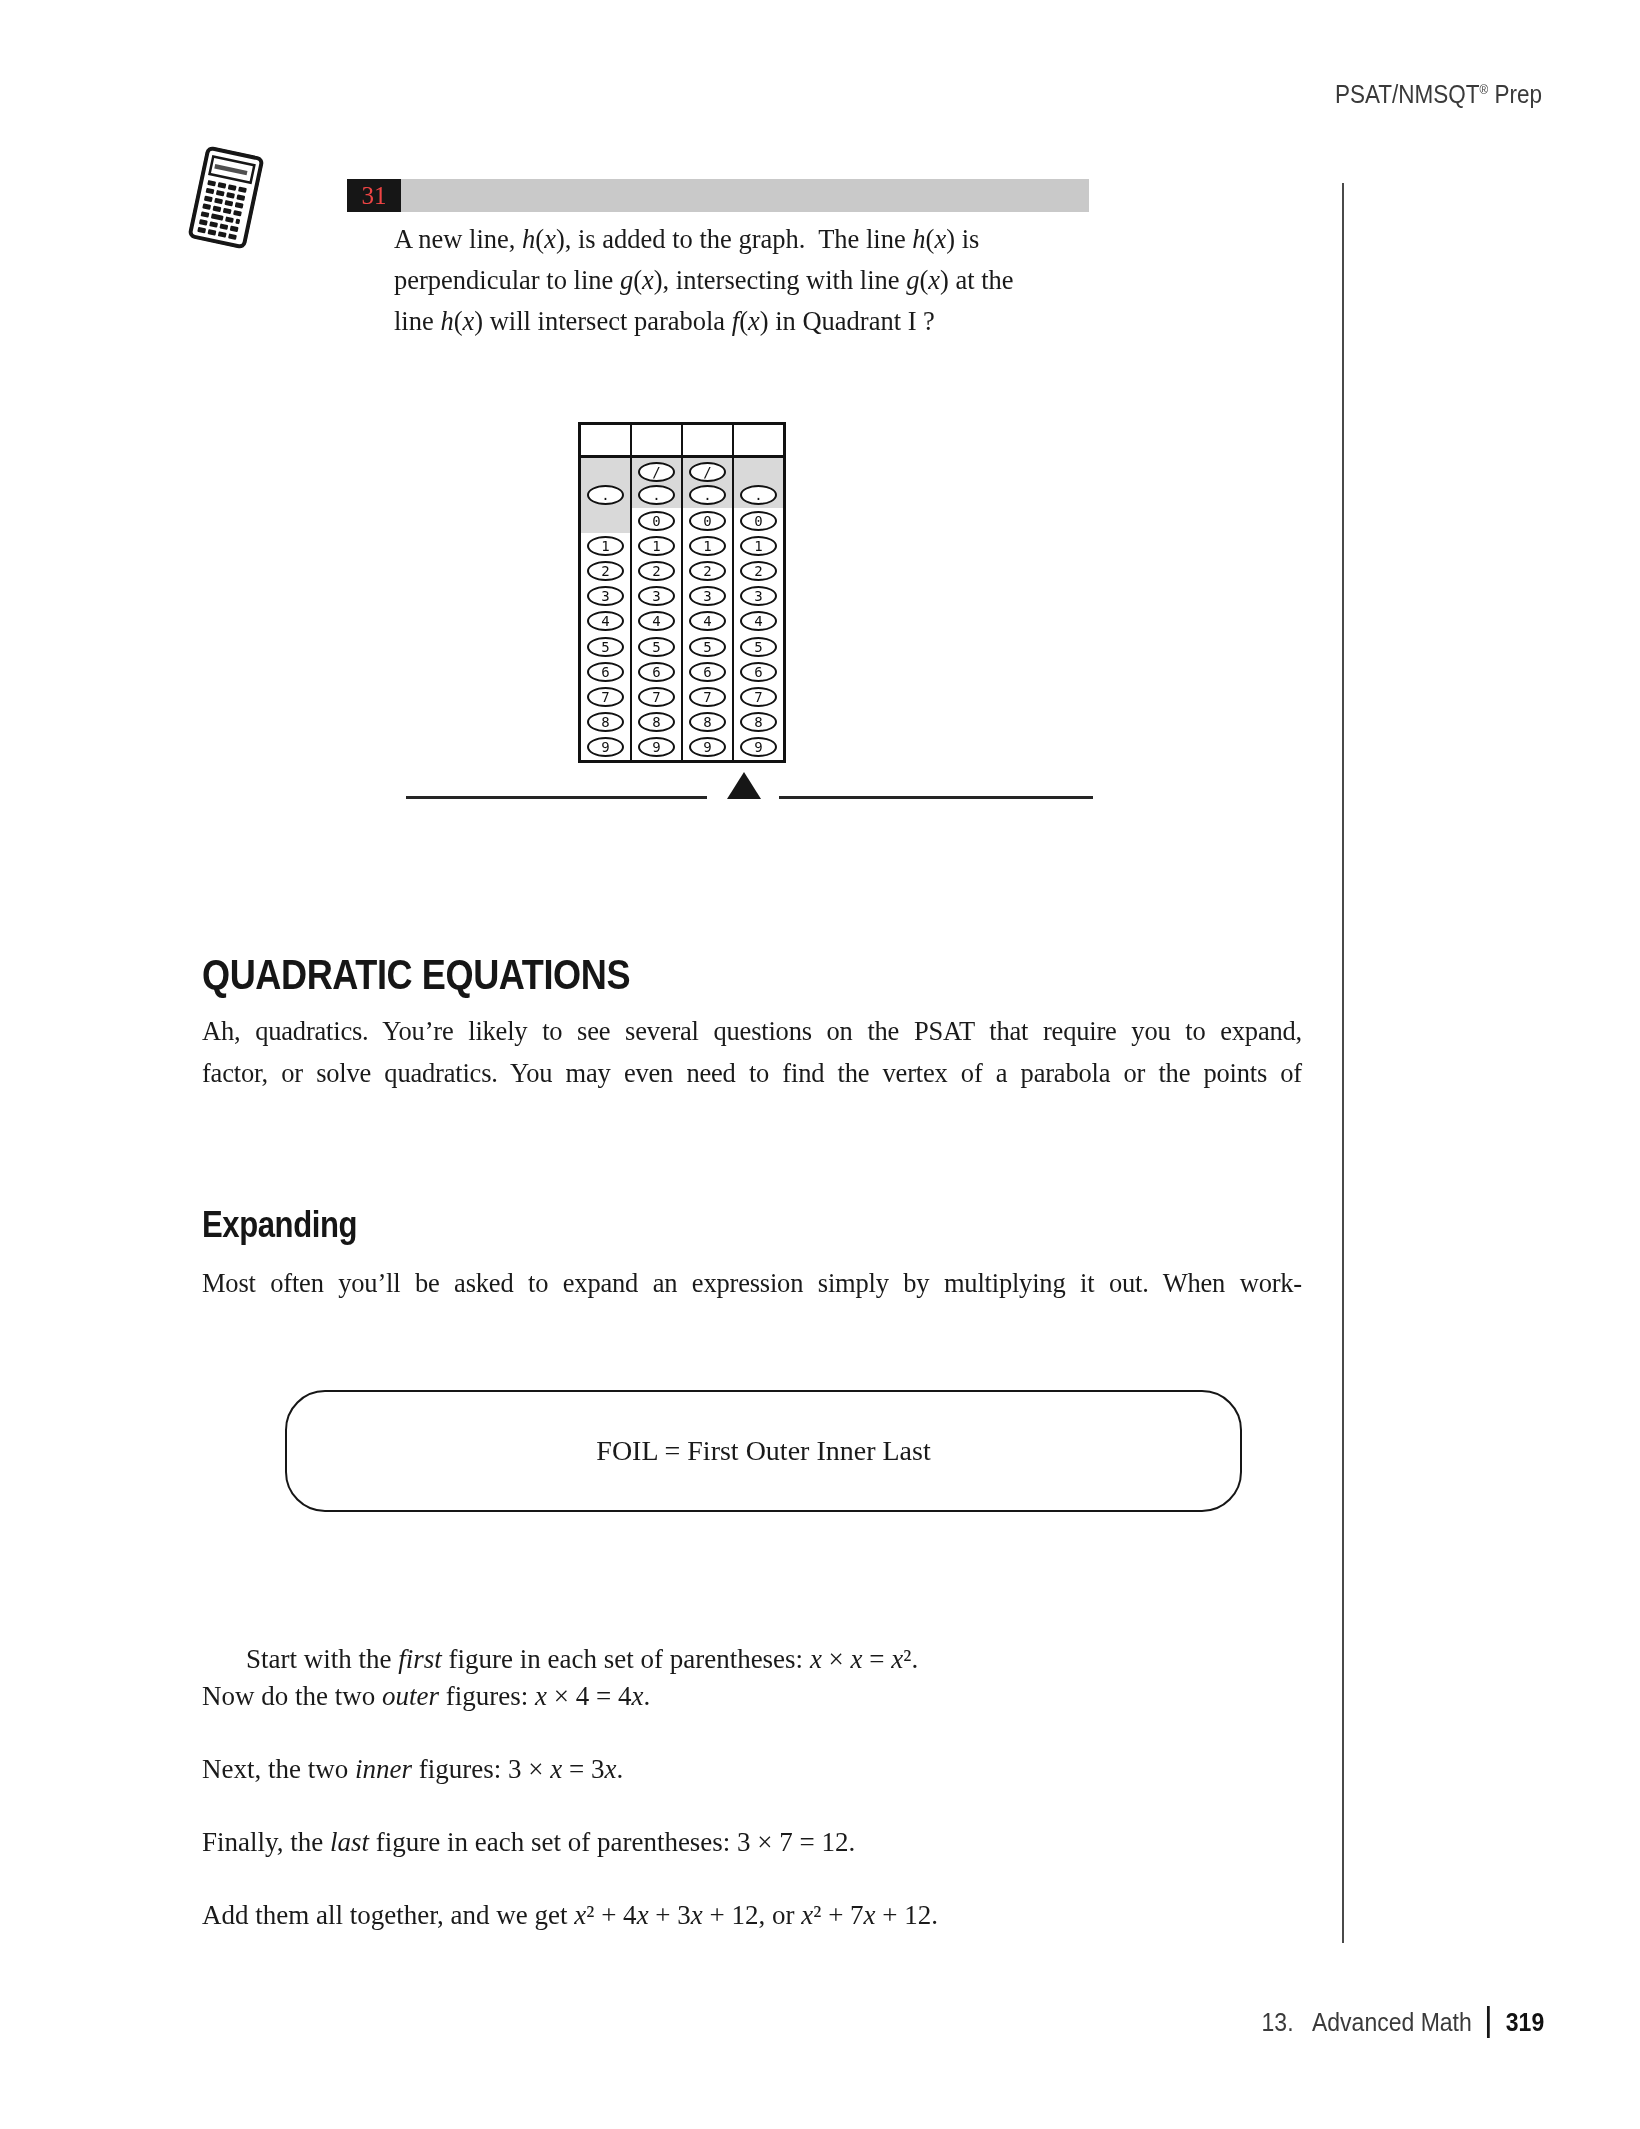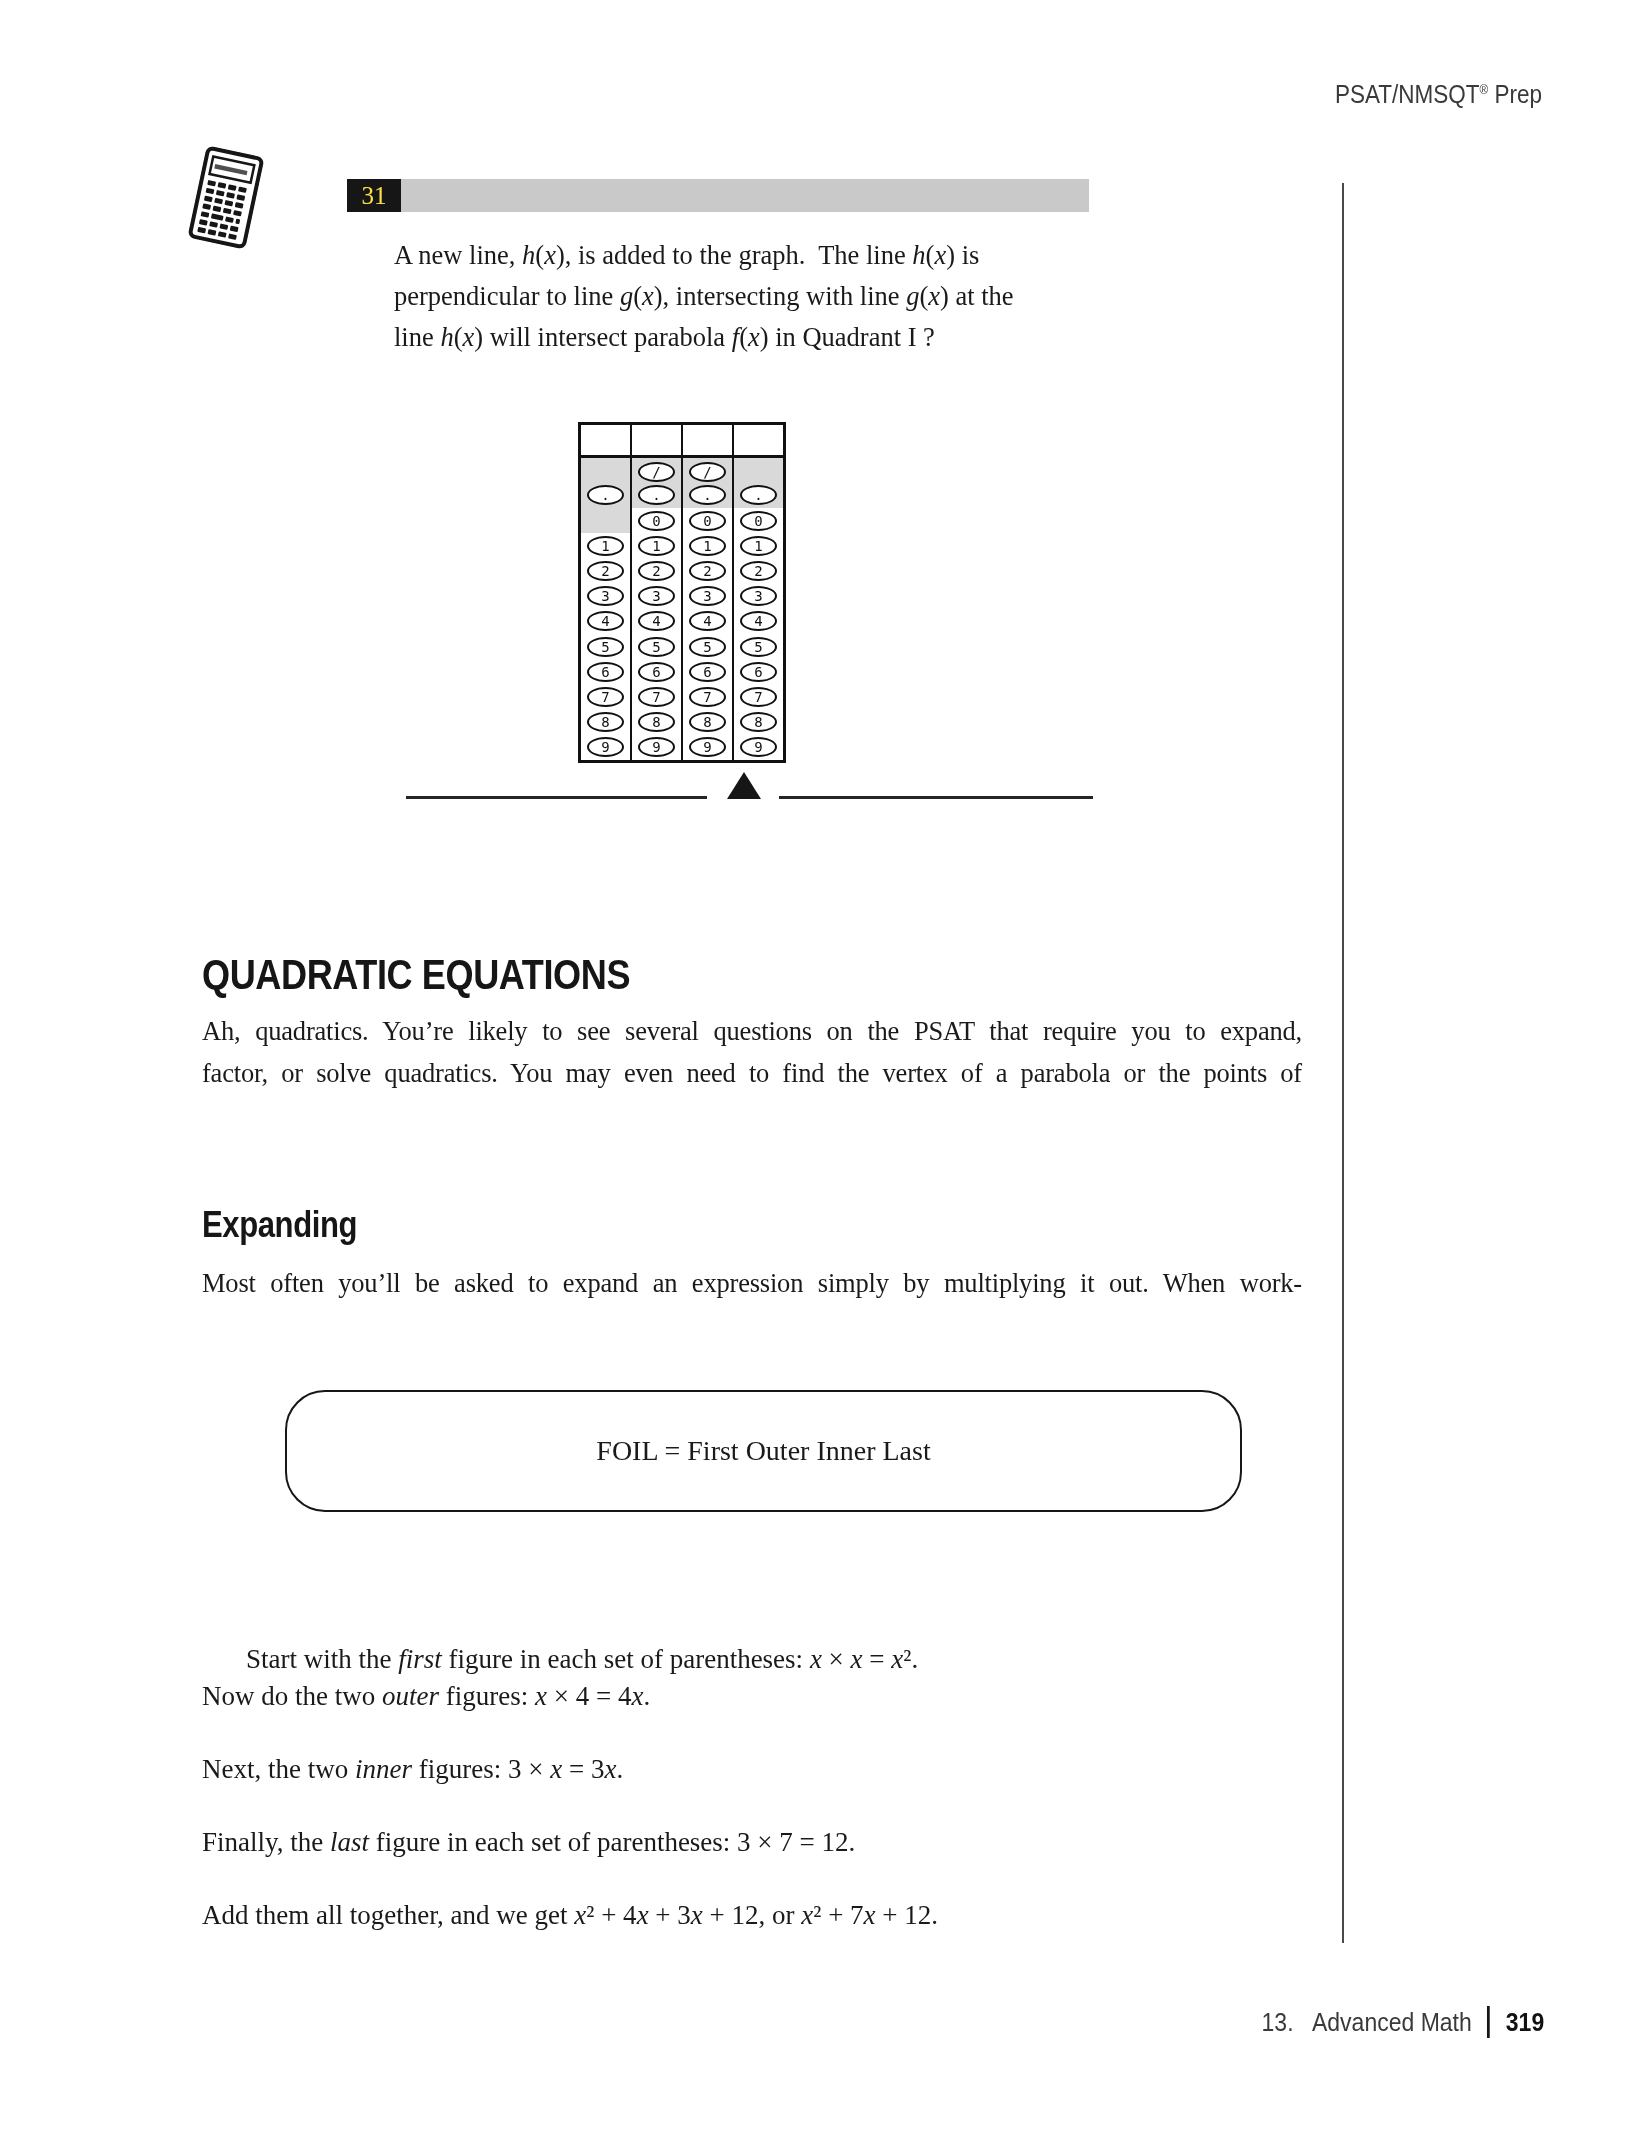--- a/index.html
+++ b/index.html
@@ -17,25 +17,25 @@
           transform:scaleX(.92);transform-origin:100% 50%;white-space:nowrap;}
   .footer .chap{margin-right:20px;}
   .footer .fbar{width:3px;height:32px;background:#161616;margin:0 17px;}
   .footer .pg{font-weight:bold;color:#111;}
 
   
   .calc{position:absolute;left:196px;top:150px;width:60px;height:95px;transform:rotate(12deg);}
 
   
   .qnum-box{position:absolute;left:347px;top:179px;width:54px;height:33px;background:#161616;
-            color:#fde047;font-size:25px;display:flex;align-items:center;justify-content:center;}
+            color:#ef4444;font-size:25px;display:flex;align-items:center;justify-content:center;}
   .qnum-bar{position:absolute;left:401px;top:179px;width:688px;height:33px;}
 
   
-  .qtext{position:absolute;left:394px;top:219px;font-size:26.5px;line-height:41px;margin-top:16px;}
+  .qtext{position:absolute;left:394px;top:219px;font-size:26.5px;line-height:41px;}
   .qtext div{white-space:nowrap;}
 
   
   .grid{position:absolute;left:578px;top:422px;display:flex;border:3px solid #111;background:#fff;}
   .gcol{width:49px;display:flex;flex-direction:column;}
   .gdiv{border-right:2.5px solid #111;}
   .gblank{height:30px;border-bottom:3px solid #111;background:#fff;}
   .gband{height:47px;display:flex;flex-direction:column;justify-content:flex-end;
          align-items:center;gap:3px;padding-bottom:3px;}
   .grow{height:25.2px;display:flex;align-items:center;justify-content:center;}

